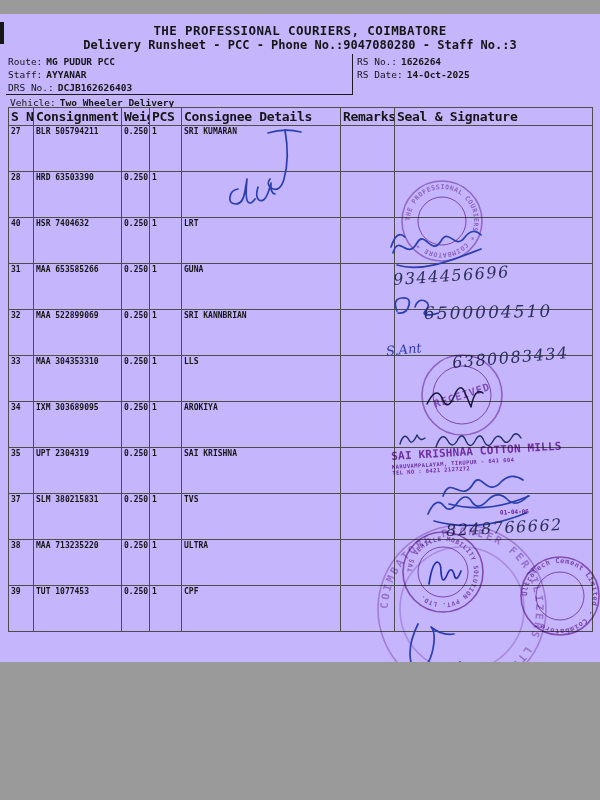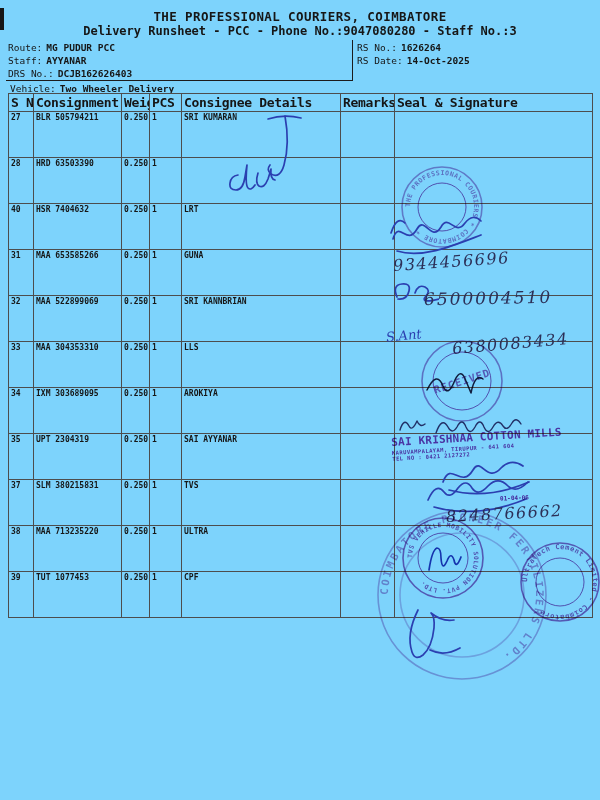--- a/index.html
+++ b/index.html
@@ -1,16 +1,16 @@
 <!DOCTYPE html>
 <html><head>
 <meta charset="utf-8">
 <style>
   html,body{margin:0;padding:0;background:#9a9a9a;}
-  .page{position:relative;width:600px;height:800px;margin:0 auto;background:#7dd3fc;
+  .page{position:relative;width:600px;height:648px;margin:14px auto;background:#c4b5fd;
         overflow:hidden;font-family:"DejaVu Sans Mono",monospace;color:#161616;}
   .abs{position:absolute;}
   .doc-title{top:9px;left:0;width:100%;text-align:center;font-size:12.5px;font-weight:700;letter-spacing:.4px;white-space:nowrap;}
   .doc-subtitle{top:24px;left:0;width:100%;text-align:center;font-size:12px;font-weight:700;white-space:nowrap;}
   .meta{font-size:9.5px;font-weight:700;white-space:nowrap;}
   .meta .ml{font-weight:400;}
   .meta .mv{margin-left:4px;}
   .vline{border-left:1.5px solid #1c1c1c;width:0;}
   .hline{border-top:1.5px solid #1c1c1c;height:0;}
   .artifact{background:#161616;}
@@ -153,21 +153,21 @@
           <td class="c-pcs">1</td>
           <td class="c-consignee">AROKIYA</td>
           <td class="c-remarks"></td>
           <td class="c-seal"></td>
         </tr>
         <tr>
           <td class="c-sno">35</td>
           <td class="c-consignment">UPT 2304319</td>
           <td class="c-weight">0.250</td>
           <td class="c-pcs">1</td>
-          <td class="c-consignee">SAI AYYANAR</td>
+          <td class="c-consignee">SAI KRISHNA</td>
           <td class="c-remarks"></td>
           <td class="c-seal"></td>
         </tr>
         <tr>
           <td class="c-sno">37</td>
           <td class="c-consignment">SLM 380215831</td>
           <td class="c-weight">0.250</td>
           <td class="c-pcs">1</td>
           <td class="c-consignee">TVS</td>
           <td class="c-remarks"></td>

